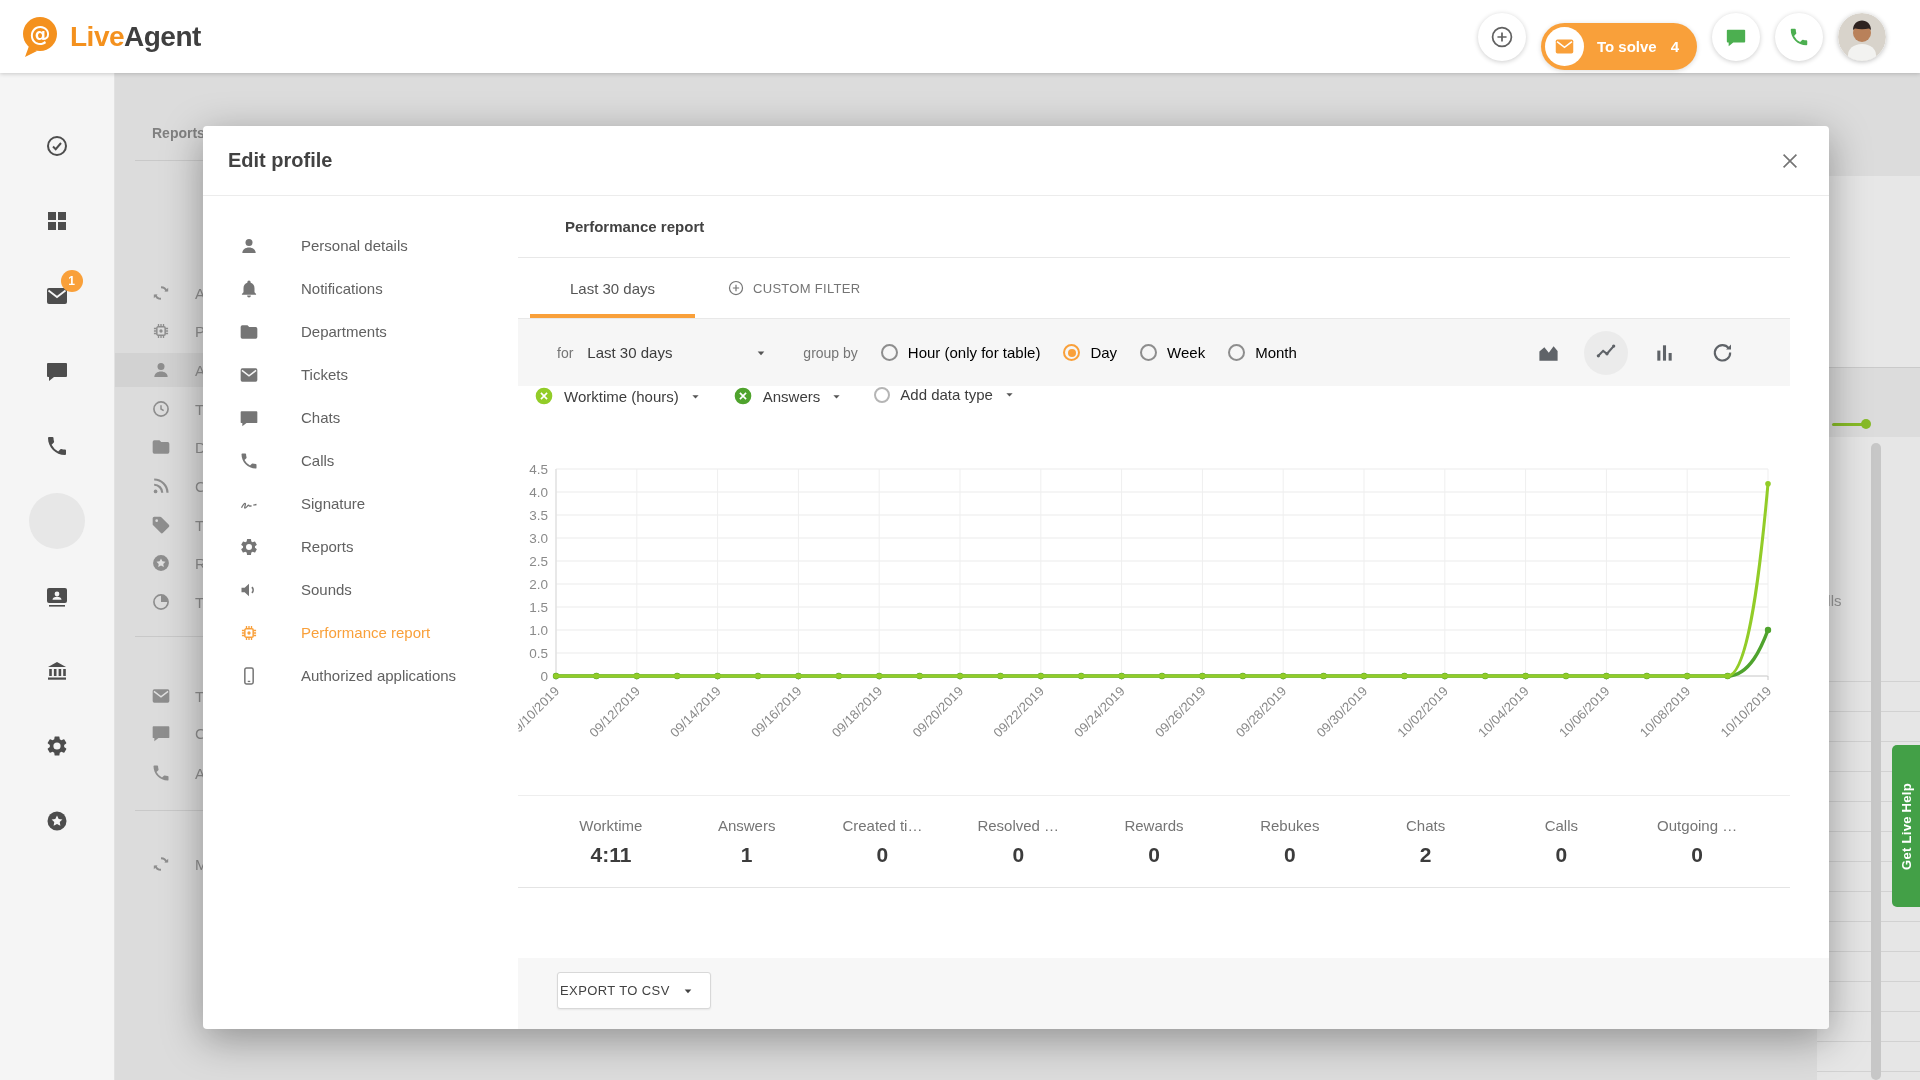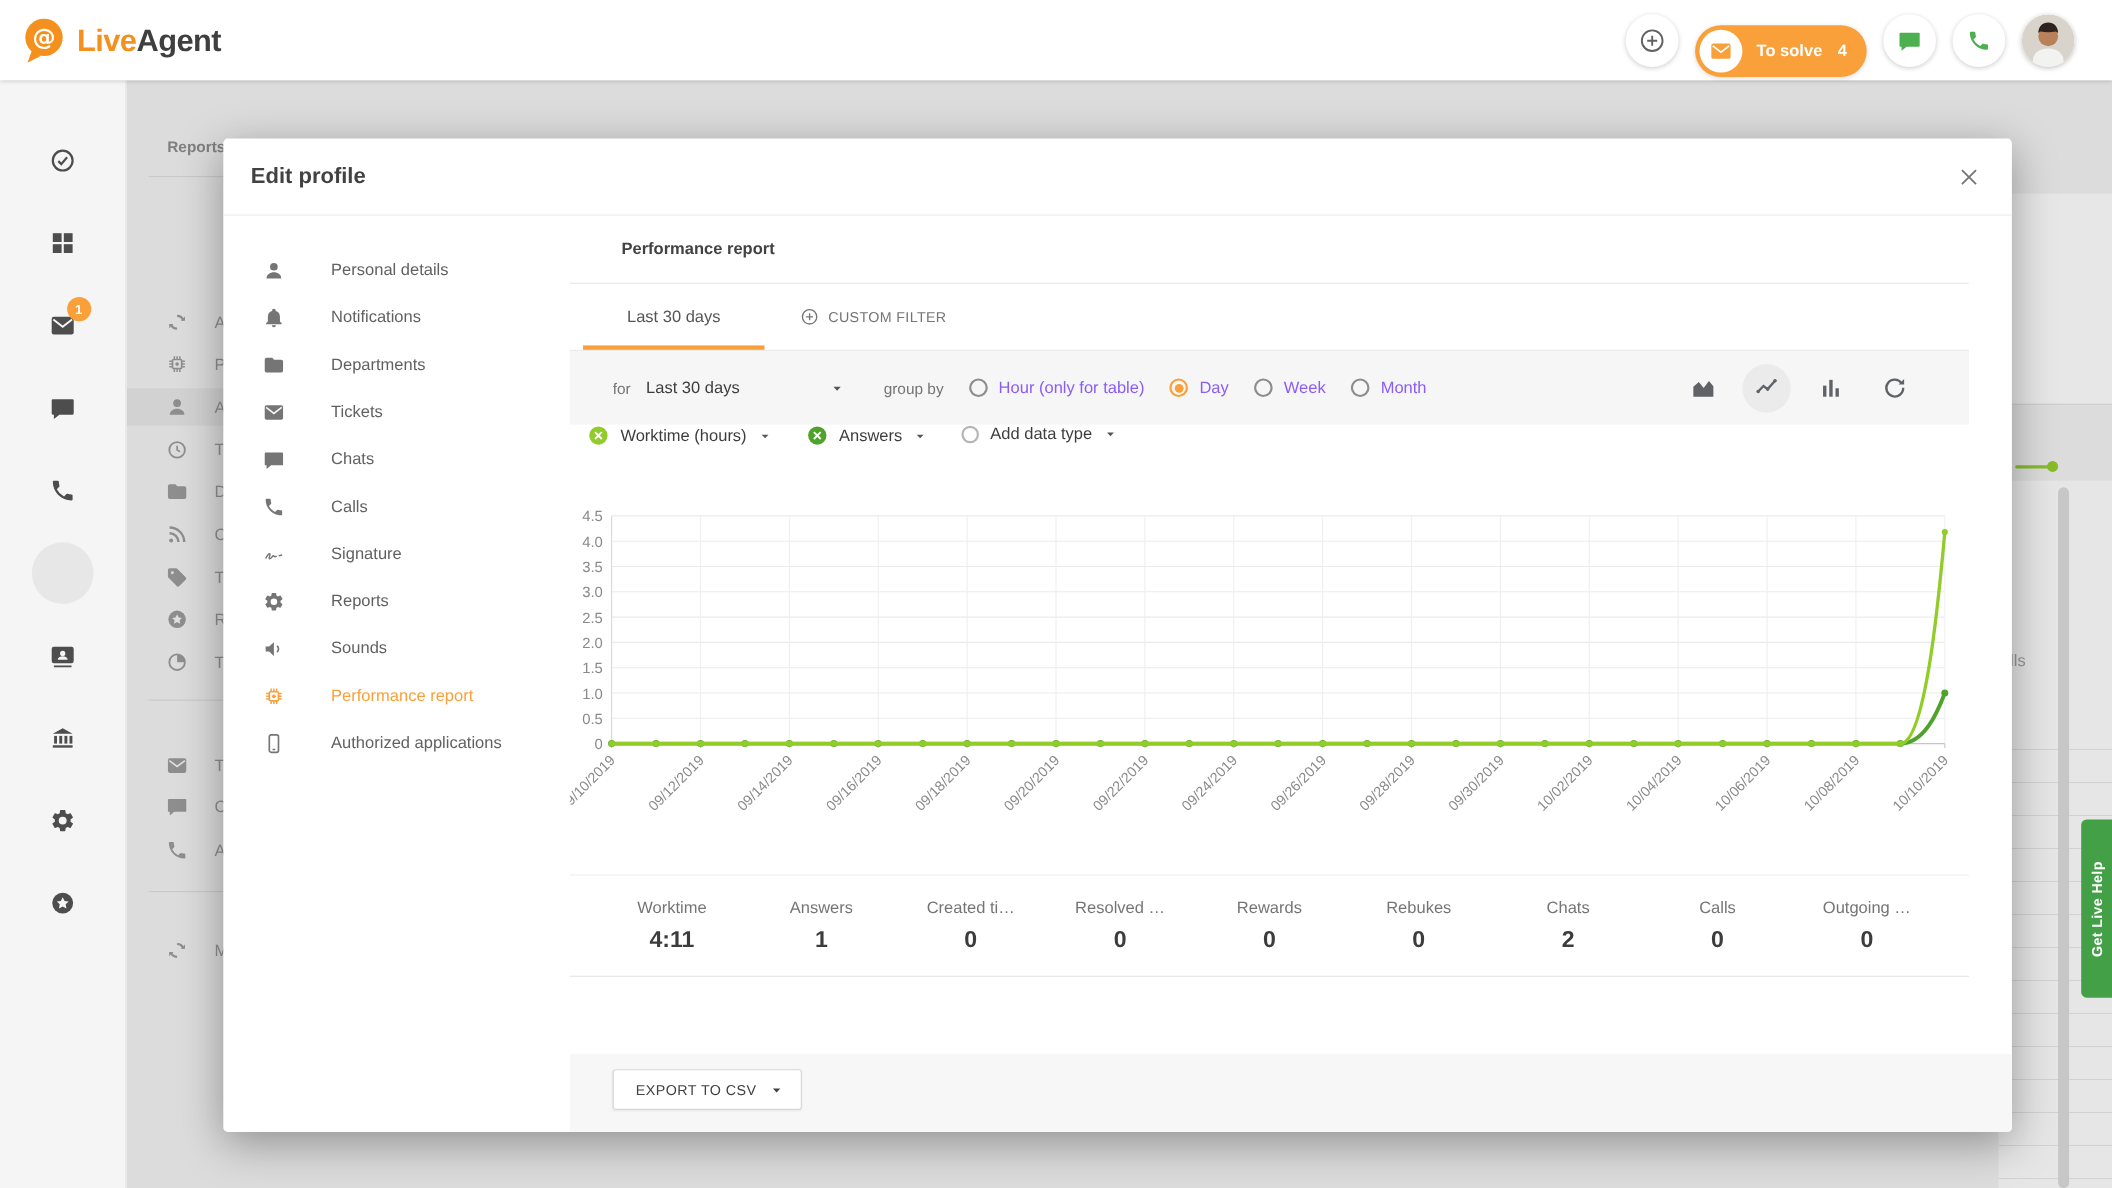--- a/index.html
+++ b/index.html
@@ -78,21 +78,21 @@
   #filter-for { font-size:14px; color:#757575; margin-left:39px; }
   #range-select { display:flex; align-items:center; width:182px; margin-left:14px; cursor:pointer; }
   #range-select .sel-value { font-size:15px; color:#3d3d3d; }
   #range-select .icon { width:16px; height:16px; color:#555; margin-left:auto; }
   #groupby-label { font-size:14px; color:#757575; margin-left:34px; }
   #radio-group { display:flex; align-items:center; }
   .radio-opt { display:flex; align-items:center; margin-left:23px; cursor:pointer; }
   .radio { width:17px; height:17px; border:2px solid #8d8d8d; border-radius:50%; position:relative; flex:none; }
   .radio.sel { border-color:#F9A03A; }
   .radio.sel::after { content:''; position:absolute; left:2.5px; top:2.5px; right:2.5px; bottom:2.5px; border-radius:50%; background:#F9A03A; }
-  .radio-label { font-size:15px; color:#8b5cf6; margin-left:10px; }
+  .radio-label { font-size:15px; color:#000000; margin-left:10px; }
   #view-icons { position:absolute; right:46px; display:flex; align-items:center; gap:14px; }
   .view-btn { width:44px; height:44px; border-radius:50%; display:flex; align-items:center; justify-content:center; cursor:pointer; color:#5f6368; }
   .view-btn.active { background:#ebebeb; }
   .view-btn .icon { width:23px; height:23px; }
 
   #chips-row { height:60px; display:flex; align-items:flex-start; }
   .chip { display:flex; align-items:center; margin-left:16px; cursor:pointer; }
   .chip .x-circle { width:20px; height:20px; }
   .chip .empty-circle { width:16px; height:16px; border:2px solid #b5b5b5; border-radius:50%; }
   .chip .chip-label { font-size:15px; color:#3d3d3d; margin-left:10px; }
@@ -100,21 +100,21 @@
   .chip + .chip { margin-left:30px; }
 
   #chart-wrap { margin-top:9px; }
 
   #stats-row { margin-top:25px; height:93px; border-top:1px solid #eee; border-bottom:1px solid #e4e4e4; display:flex; padding:0 25px; }
   .stat { flex:1; display:flex; flex-direction:column; align-items:center; justify-content:center; }
   .stat .stat-label { font-size:15px; color:#757575; max-width:110px; white-space:nowrap; overflow:hidden; }
   .stat .stat-value { font-size:21px; font-weight:bold; color:#3c3c3c; margin-top:9px; }
 
   #table-footer { position:absolute; left:0; right:-39px; top:762px; height:141px; background:#f7f7f7; }
-  #export-btn { position:absolute; left:39px; top:14px; height:37px; background:#fff; border:1px solid #d8d8d8; border-radius:3px; box-shadow:0 1px 2px rgba(0,0,0,.07); display:flex; align-items:center; padding:0 14px 0 20px; cursor:pointer; }
+  #export-btn { position:absolute; left:39px; top:14px; height:37px; background:#fff; border:1px solid #d8d8d8; border-radius:3px; box-shadow:0 1px 2px rgba(0,0,0,.07); display:flex; align-items:center; padding:0 14px 0 2px; cursor:pointer; }
   #export-btn .exp-label { font-size:13px; color:#424242; letter-spacing:.4px; }
   #export-btn .icon { width:16px; height:16px; color:#424242; margin-left:10px; }
   #report-table { position:absolute; left:0; right:0; top:67px; }
   #tbl-head { display:flex; padding-left:17px; height:37px; align-items:center; }
   .th { display:flex; align-items:center; font-size:13px; color:#9e9e9e; white-space:nowrap; overflow:hidden; height:100%; }
   .th.sorted { color:#424242; border-bottom:3px solid #5f5f5f; }
 </style>
 </head>
 <body>
 

